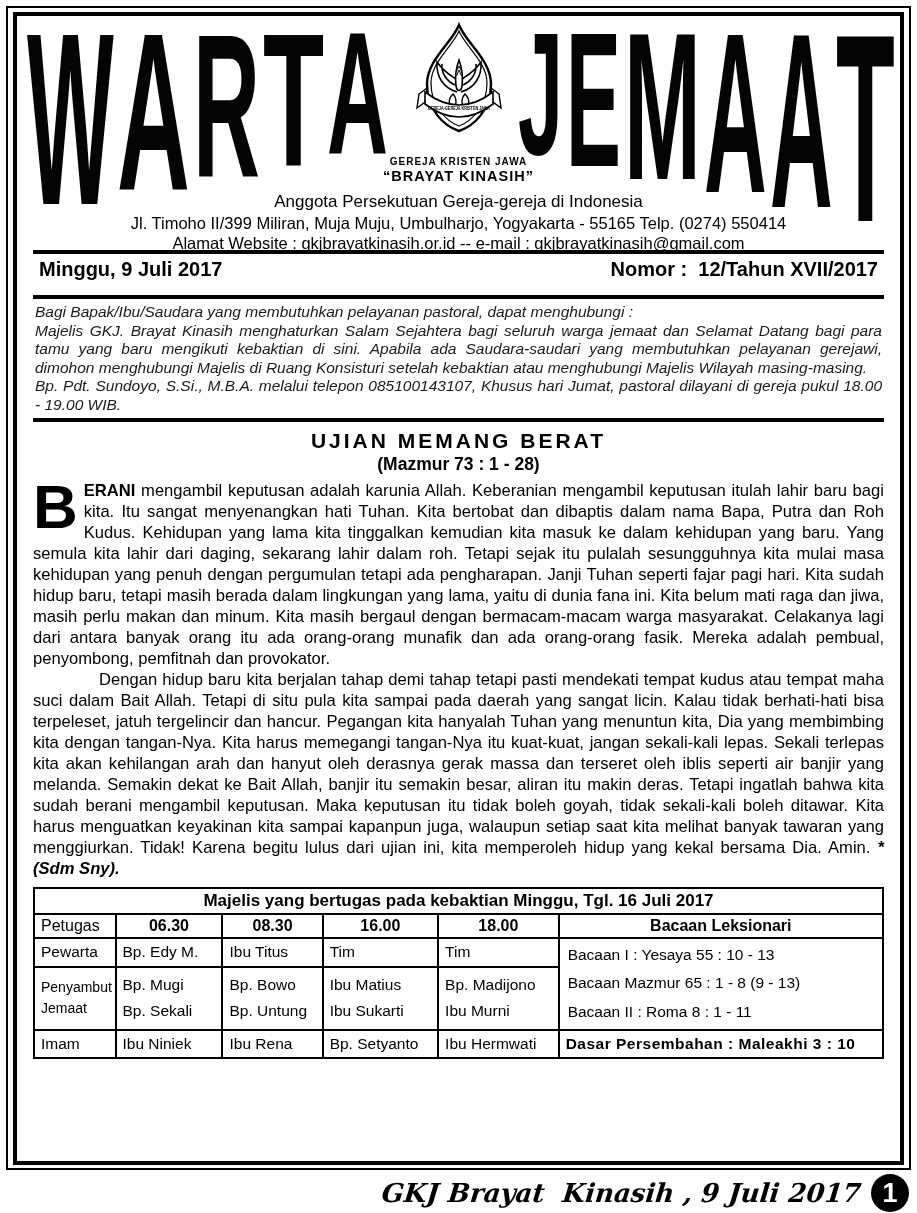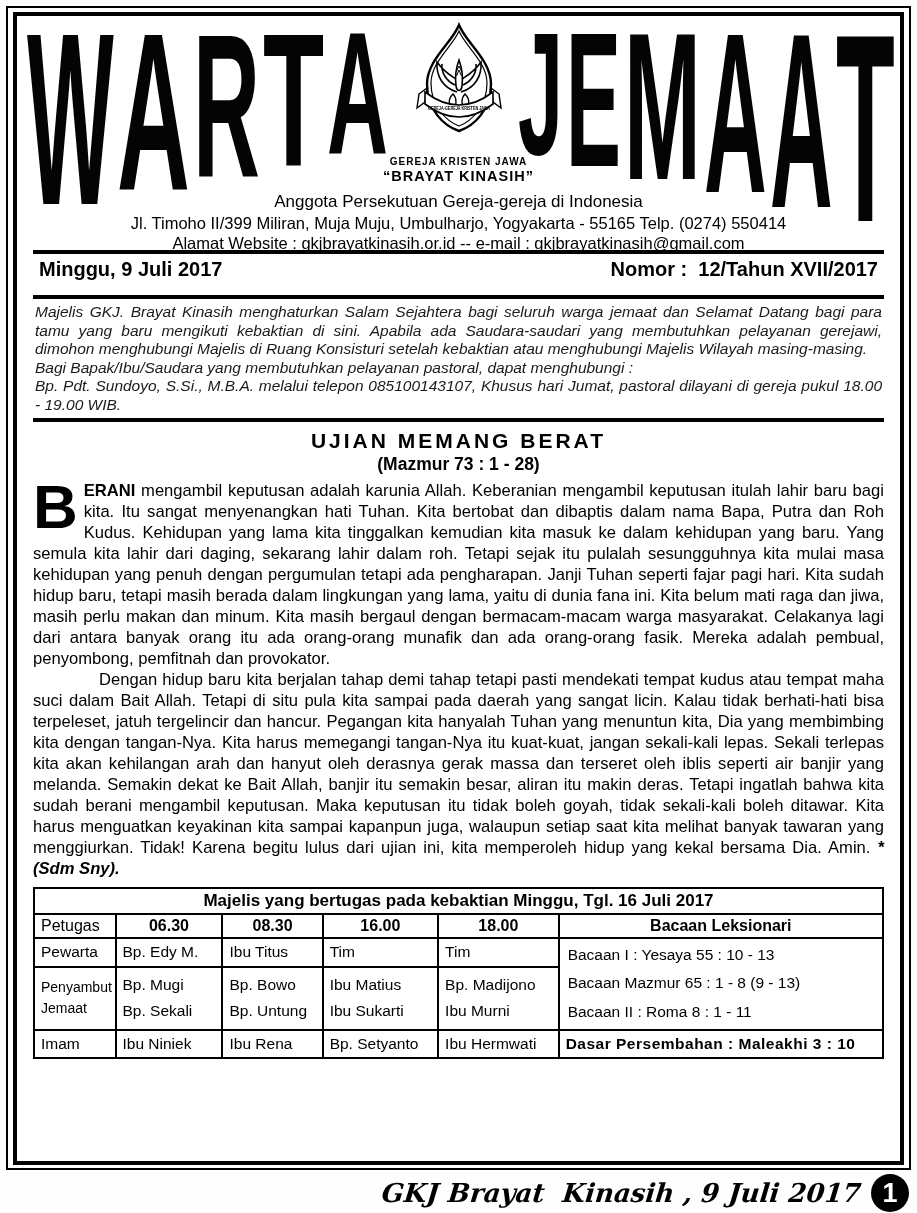--- a/index.html
+++ b/index.html
@@ -128,22 +128,22 @@
     </div>
 
     <div class="rule r1"></div>
     <div class="issue-row">
       <span class="issue-date">Minggu, 9 Juli 2017</span>
       <span class="issue-number">Nomor :  12/Tahun XVII/2017</span>
     </div>
     <div class="rule"></div>
 
     <div class="announcement">
+      <div>Bagi Bapak/Ibu/Saudara yang membutuhkan pelayanan pastoral, dapat menghubungi :</div>
       <div>Majelis GKJ. Brayat Kinasih menghaturkan Salam Sejahtera bagi seluruh warga jemaat dan Selamat Datang bagi para tamu yang baru mengikuti kebaktian di sini. Apabila ada Saudara-saudari yang membutuhkan pelayanan gerejawi, dimohon menghubungi Majelis di Ruang Konsisturi setelah kebaktian atau menghubungi Majelis Wilayah masing-masing.</div>
-      <div>Bagi Bapak/Ibu/Saudara yang membutuhkan pelayanan pastoral, dapat menghubungi :</div>
       <div>Bp. Pdt. Sundoyo, S.Si., M.B.A. melalui telepon 085100143107, Khusus hari Jumat, pastoral dilayani di gereja pukul 18.00 - 19.00 WIB.</div>
     </div>
     <div class="rule"></div>
 
     <div class="article-title">UJIAN MEMANG BERAT</div>
     <div class="article-subtitle">(Mazmur 73 : 1 - 28)</div>
 
     <div class="article-body">
       <p class="p1"><span class="dropcap">B</span><span class="lead-bold">ERANI</span><span> mengambil keputusan adalah karunia Allah. Keberanian mengambil keputusan itulah lahir baru bagi kita. Itu sangat menyenangkan hati Tuhan. Kita bertobat dan dibaptis dalam nama Bapa, Putra dan Roh Kudus. Kehidupan yang lama kita tinggalkan kemudian kita masuk ke dalam kehidupan yang baru. Yang semula kita lahir dari daging, sekarang lahir dalam roh. Tetapi sejak itu pulalah sesungguhnya kita mulai masa kehidupan yang penuh dengan pergumulan tetapi ada pengharapan. Janji Tuhan seperti fajar pagi hari. Kita sudah hidup baru, tetapi masih berada dalam lingkungan yang lama, yaitu di dunia fana ini. Kita belum mati raga dan jiwa, masih perlu makan dan minum. Kita masih bergaul dengan bermacam-macam warga masyarakat. Celakanya lagi dari antara banyak orang itu ada orang-orang munafik dan ada orang-orang fasik. Mereka adalah pembual, penyombong, pemfitnah dan provokator.</span></p>
       <p class="p2"><span>Dengan hidup baru kita berjalan tahap demi tahap tetapi pasti mendekati tempat kudus atau tempat maha suci dalam Bait Allah. Tetapi di situ pula kita sampai pada daerah yang sangat licin. Kalau tidak berhati-hati bisa terpeleset, jatuh tergelincir dan hancur. Pegangan kita hanyalah Tuhan yang menuntun kita, Dia yang membimbing kita dengan tangan-Nya. Kita harus memegangi tangan-Nya itu kuat-kuat, jangan sekali-kali lepas. Sekali terlepas kita akan kehilangan arah dan hanyut oleh derasnya gerak massa dan terseret oleh iblis seperti air banjir yang melanda. Semakin dekat ke Bait Allah, banjir itu semakin besar, aliran itu makin deras. Tetapi ingatlah bahwa kita sudah berani mengambil keputusan. Maka keputusan itu tidak boleh goyah, tidak sekali-kali boleh ditawar. Kita harus menguatkan keyakinan kita sampai kapanpun juga, walaupun setiap saat kita melihat banyak tawaran yang menggiurkan. Tidak! Karena begitu lulus dari ujian ini, kita memperoleh hidup yang kekal bersama Dia. Amin. </span><span class="byline">*(Sdm Sny).</span></p>

